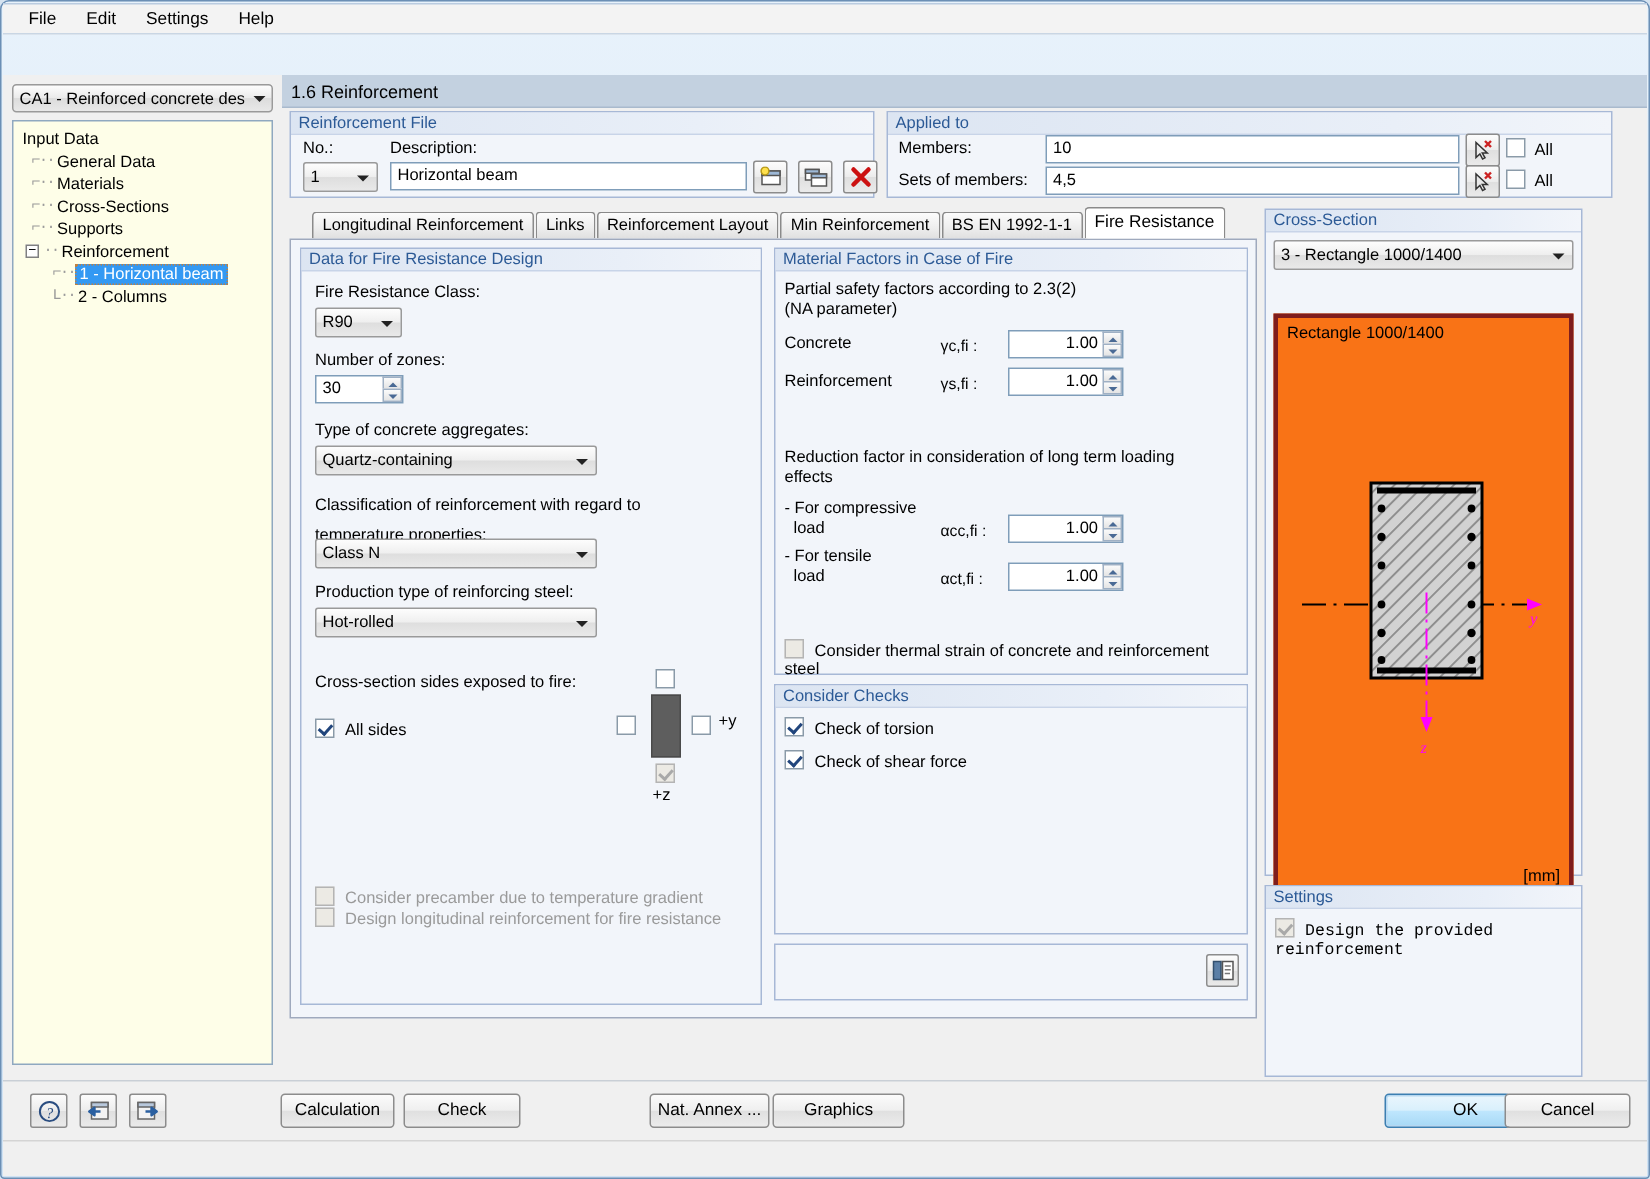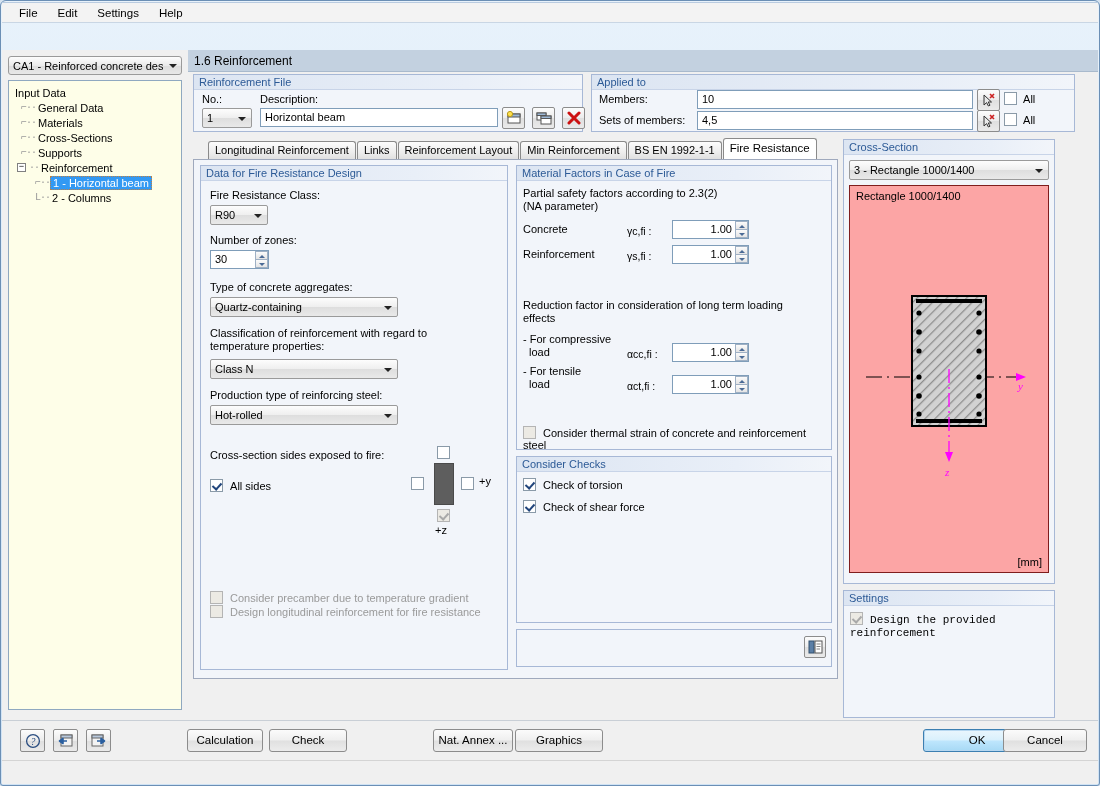--- a/index.html
+++ b/index.html
@@ -194,21 +194,21 @@
   .footer {
     position:absolute; left:1px; bottom:1px; width:1096px; height:64px;
     background:#f0f0f0; border-top:1px solid #c9cfd6;
   }
   .statusbar {
     position:absolute; left:0; bottom:0; width:100%; height:24px;
     background:#f0f0f0; border-top:1px solid #d4d4d4;
   }
 
   
-  .csbox { background:#fca5a5; border:1px solid #7f1d1d; position:relative; overflow:hidden; }
+  .csbox { background:#f97316; border:3px solid #7f1d1d; position:relative; overflow:hidden;margin-top:24px; }
 </style>
 </head>
 <body>
 
 <div class="window">
 
 
   <div class="menubar">
     <div class="mi">File</div>
     <div class="mi">Edit</div>
@@ -362,21 +362,21 @@
                     </div>
                 </div>
               </div>
 
               <div style="position:absolute; left:9px; top:100px; font-size:11px;">Type of concrete aggregates:</div>
               <div class="combo" style="position:absolute; left:9px; top:116px; width:188px;">
                 <span>Quartz-containing</span>
                 <span class="arrow"></span>
               </div>
 
-              <div style="position:absolute; left:9px; top:146px; width:225px; font-size:11px; line-height:13px;">Classification of reinforcement with regard to temperature properties:</div>
+              <div style="position:absolute; left:9px; top:146px; width:225px; font-size:11px; line-height:20px;">Classification of reinforcement with regard to temperature properties:</div>
               <div class="combo" style="position:absolute; left:9px; top:178px; width:188px;">
                 <span>Class N</span>
                 <span class="arrow"></span>
               </div>
 
               <div style="position:absolute; left:9px; top:208px; font-size:11px;">Production type of reinforcing steel:</div>
               <div class="combo" style="position:absolute; left:9px; top:224px; width:188px;">
                 <span>Hot-rolled</span>
                 <span class="arrow"></span>
               </div>

